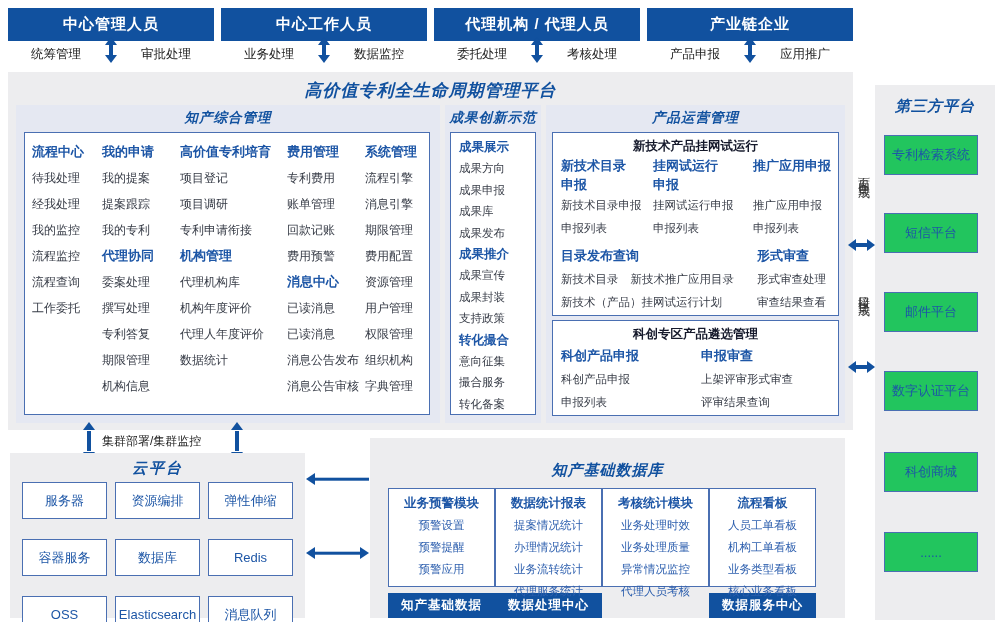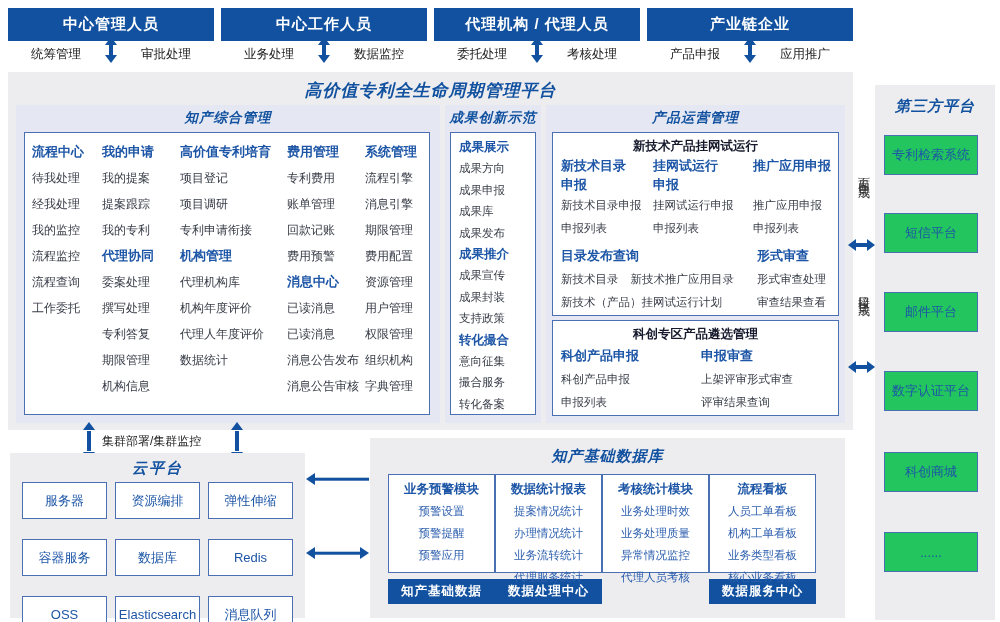--- a/index.html
+++ b/index.html
@@ -98,21 +98,21 @@
   
   #cloud{position:absolute;left:10px;top:453px;width:295px;height:165px;background:var(--container);}
   #cloud-title{text-align:center;padding-top:6px;height:20px;font-weight:bold;font-style:italic;font-size:15px;color:var(--dblue);letter-spacing:2px;}
   #cloud-grid{display:grid;grid-template-columns:repeat(3,1fr);gap:20px 8px;padding:3px 12px 0;}
   .cloud-box{height:37px;background:#fff;border:1.5px solid var(--border);box-sizing:border-box;
     display:flex;align-items:center;justify-content:center;font-size:13px;color:var(--blue);}
   #la-1{left:306px;top:472px;width:63px;}
   #la-2{left:306px;top:546px;width:63px;}
   
   #db{position:absolute;left:370px;top:438px;width:475px;height:180px;background:var(--container);}
-  #db-title{text-align:center;padding-top:9px;height:20px;font-weight:bold;font-style:italic;font-size:15px;color:var(--dblue);letter-spacing:1px;}
+  #db-title{text-align:center;padding-top:23px;height:20px;font-weight:bold;font-style:italic;font-size:15px;color:var(--dblue);letter-spacing:1px;}
   #db-row{display:flex;padding:7px 0 0 18px;}
   .module{width:107px;}
   .module-box{height:99px;background:#fff;border:1.5px solid var(--border);box-sizing:border-box;}
   .module-head{text-align:center;font-weight:bold;color:var(--blue);font-size:12.5px;padding-top:6px;height:19px;white-space:nowrap;}
   .module-item{text-align:center;font-size:11.5px;color:#2d5fae;height:22px;line-height:22px;white-space:nowrap;}
   .module-footer{margin-top:6px;height:25px;background:var(--dblue);color:#fff;font-weight:bold;font-size:12.5px;
     display:flex;align-items:center;justify-content:center;letter-spacing:1px;}
 </style>
 </head>
 <body>

